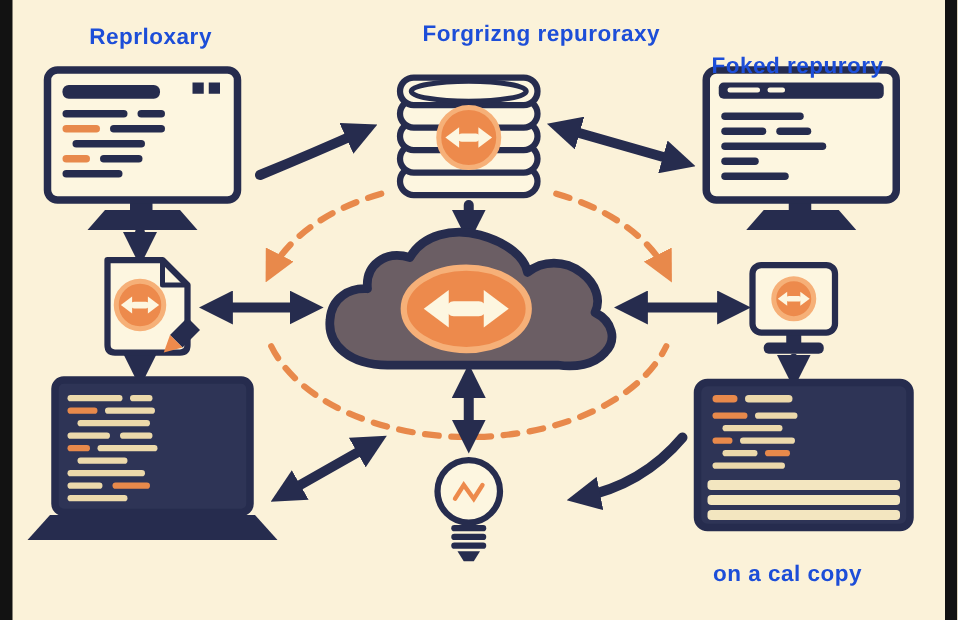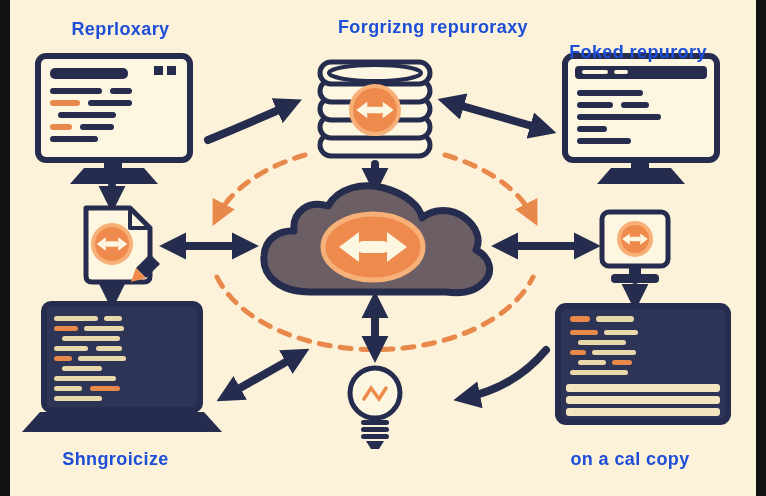--- a/index.html
+++ b/index.html
@@ -197,16 +197,15 @@
         <rect x="566" y="384" width="154" height="8" rx="3"></rect>
         <rect x="566" y="396" width="154" height="8" rx="3"></rect>
         <rect x="566" y="408" width="154" height="8" rx="3"></rect>
       </g>
     </g>
   </svg>
 
   <div class="diagram-label lbl-top-left">Reprloxary</div>
   <div class="diagram-label lbl-top-center">Forgrizng repuroraxy</div>
   <div class="diagram-label lbl-top-right">Foked repurory</div>
-  <div class="diagram-label lbl-bottom-left">Shngroicize</div>
   <div class="diagram-label lbl-bottom-right">on a cal copy</div>
 
 </div>
 
 </body></html>

